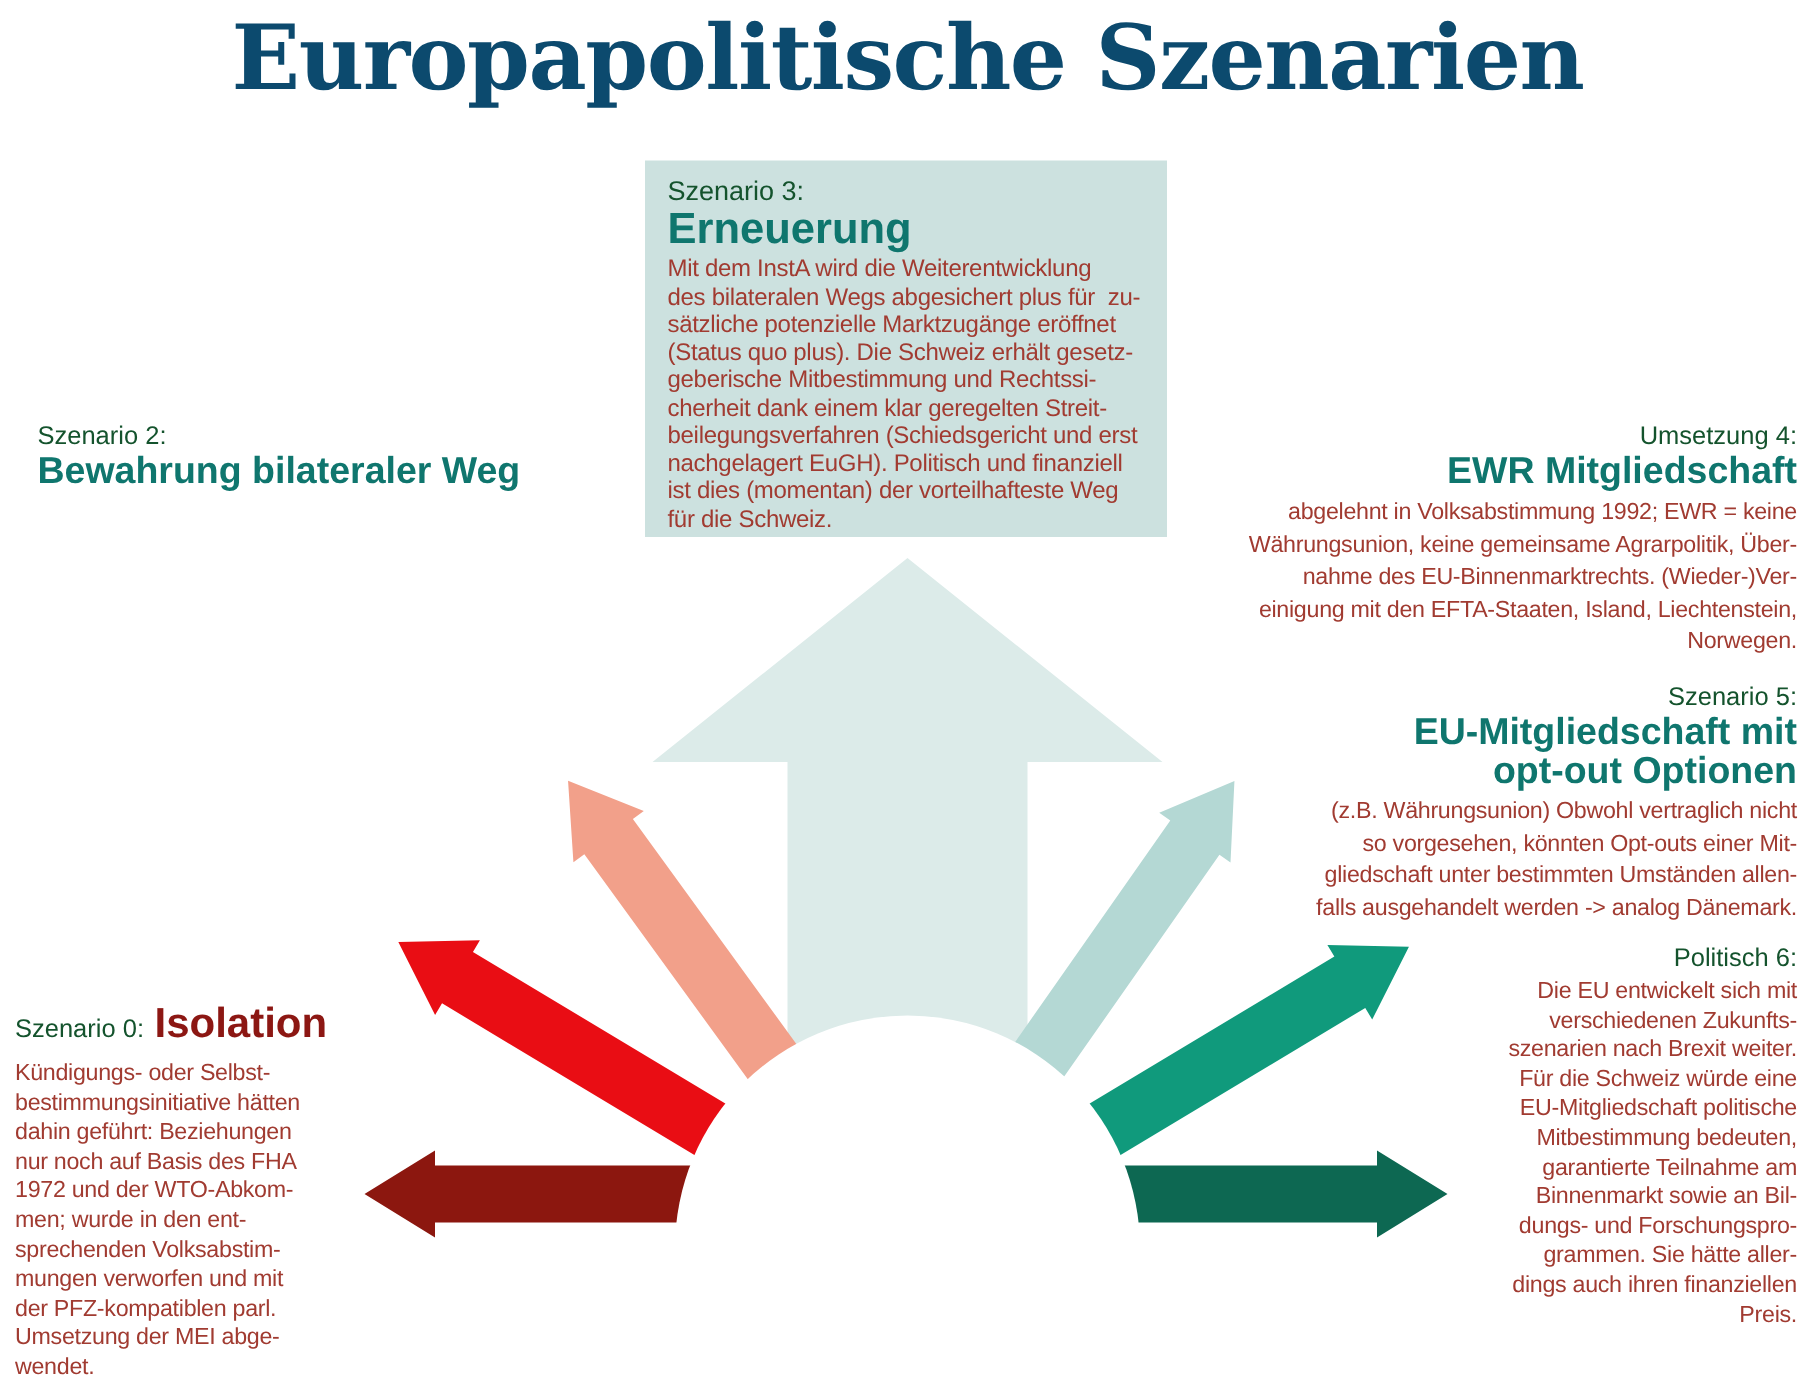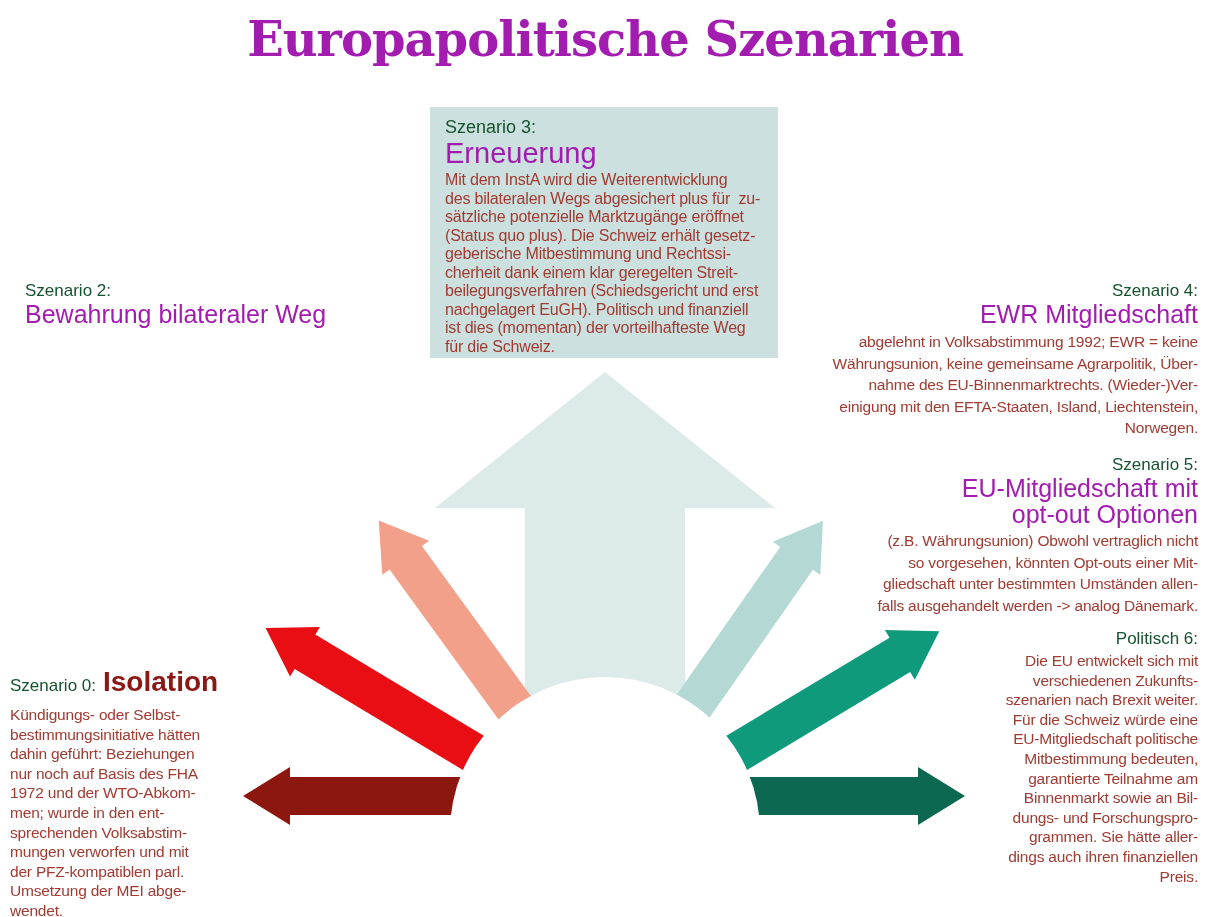--- a/index.html
+++ b/index.html
@@ -2,29 +2,29 @@
 <html><head>
 <meta charset="utf-8">
 <style>
   html,body{margin:0;padding:0;background:#ffffff;}
   .canvas{
     position:relative;width:1210px;height:917px;background:#ffffff;
     overflow:hidden;font-family:"Liberation Sans",sans-serif;
   }
   .title{
     position:absolute;top:0px;left:0;width:100%;margin:0;text-align:center;
-    font-family:"DejaVu Serif",serif;font-weight:bold;font-size:48px;
-    letter-spacing:-1px;color:#a21caf;line-height:78px;
+    font-family:"DejaVu Serif",serif;font-weight:bold;font-size:60px;
+    letter-spacing:-1px;color:#0c4a6e;line-height:78px;
   }
   .fan{position:absolute;left:0;top:0;}
   .scenario{position:absolute;}
   .scenario.right{text-align:right;}
   .label{font-size:17px;font-weight:normal;color:#14532d;line-height:19px;}
   .heading{
-    margin:1px 0 2px 0;font-size:25px;font-weight:normal;color:#a21caf;
+    margin:1px 0 2px 0;font-size:25px;font-weight:bold;color:#0f766e;
     line-height:27px;white-space:pre;
   }
   .heading-inline{font-size:28px;font-weight:bold;color:#8c1713;margin-left:7px;}
   .headline{line-height:32px;}
   .body{
     margin:3px 0 0 0;font-size:15.5px;line-height:21.5px;color:#a13b31;
     white-space:pre;letter-spacing:-0.2px;
   }
   #s1 .body{line-height:20px;}
   #s0 .body,#s6 .body{font-size:15.5px;line-height:19.6px;}
@@ -95,21 +95,21 @@
 1972 und der WTO-Abkom-
 men; wurde in den ent-
 sprechenden Volksabstim-
 mungen verworfen und mit
 der PFZ-kompatiblen parl.
 Umsetzung der MEI abge-
 wendet.</p>
   </section>
 
   <section class="scenario right" id="s4" style="right:12px;top:281px;">
-    <div class="label">Szenario 4:</div>
+    <div class="label">Umsetzung 4:</div>
     <h2 class="heading">EWR Mitgliedschaft</h2>
     <p class="body">abgelehnt in Volksabstimmung 1992; EWR = keine
 Währungsunion, keine gemeinsame Agrarpolitik, Über-
 nahme des EU-Binnenmarktrechts. (Wieder-)Ver-
 einigung mit den EFTA-Staaten, Island, Liechtenstein,
 Norwegen.</p>
   </section>
 
   <section class="scenario right" id="s5" style="right:12px;top:455px;">
     <div class="label">Szenario 5:</div>

